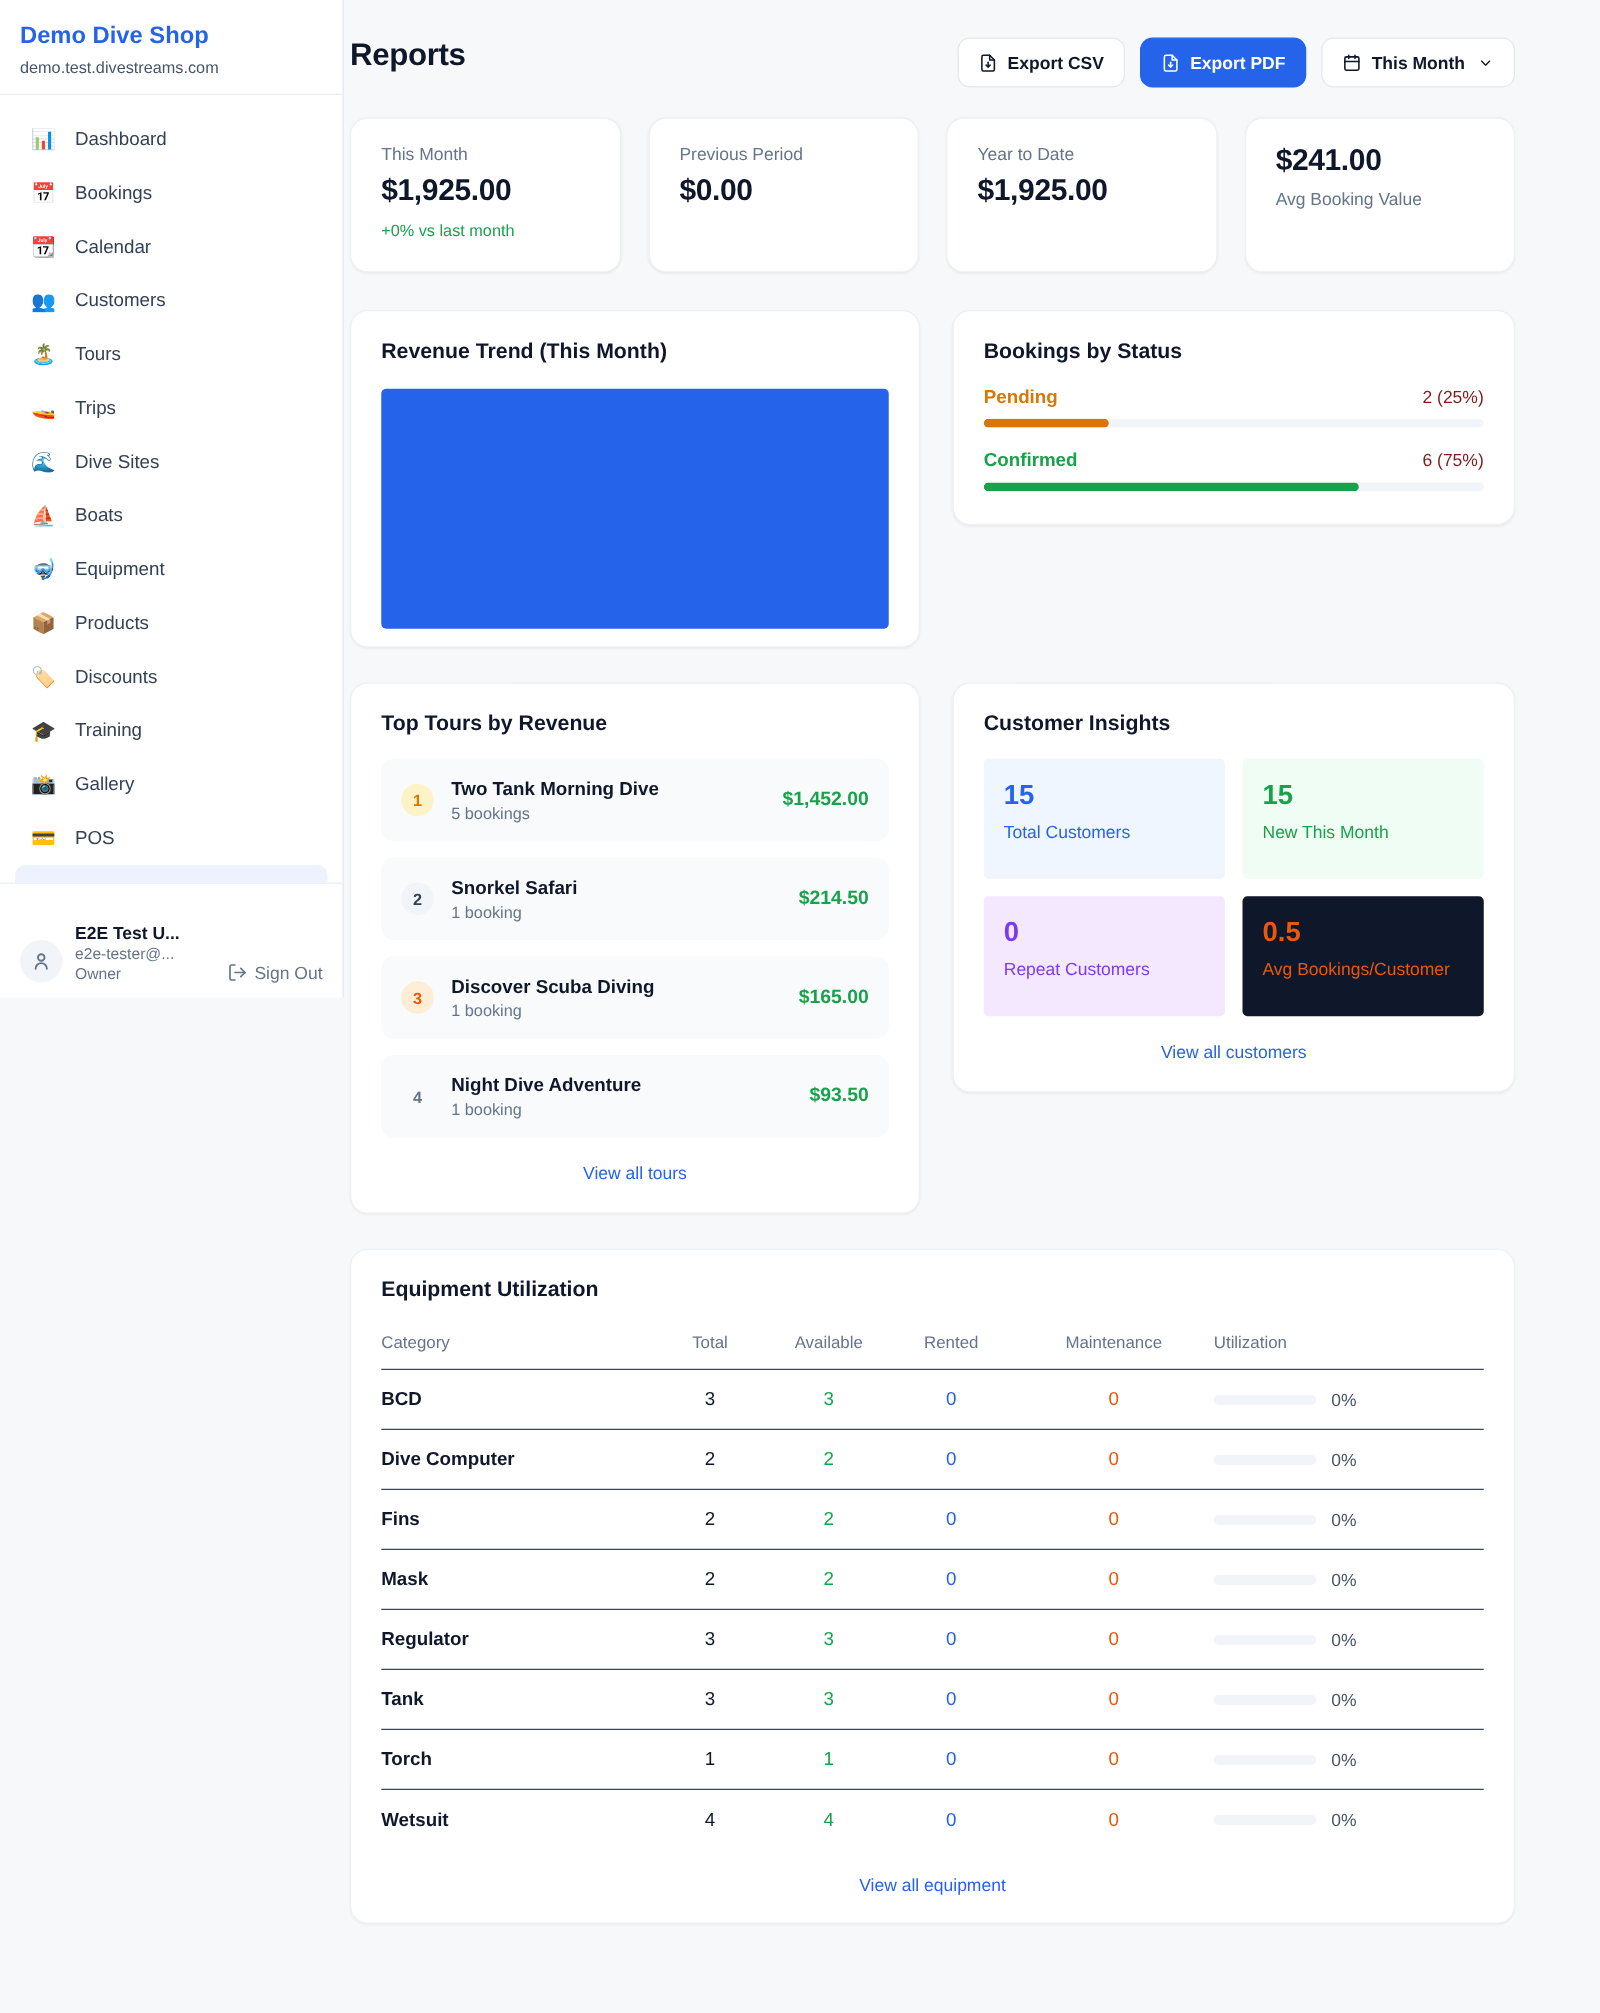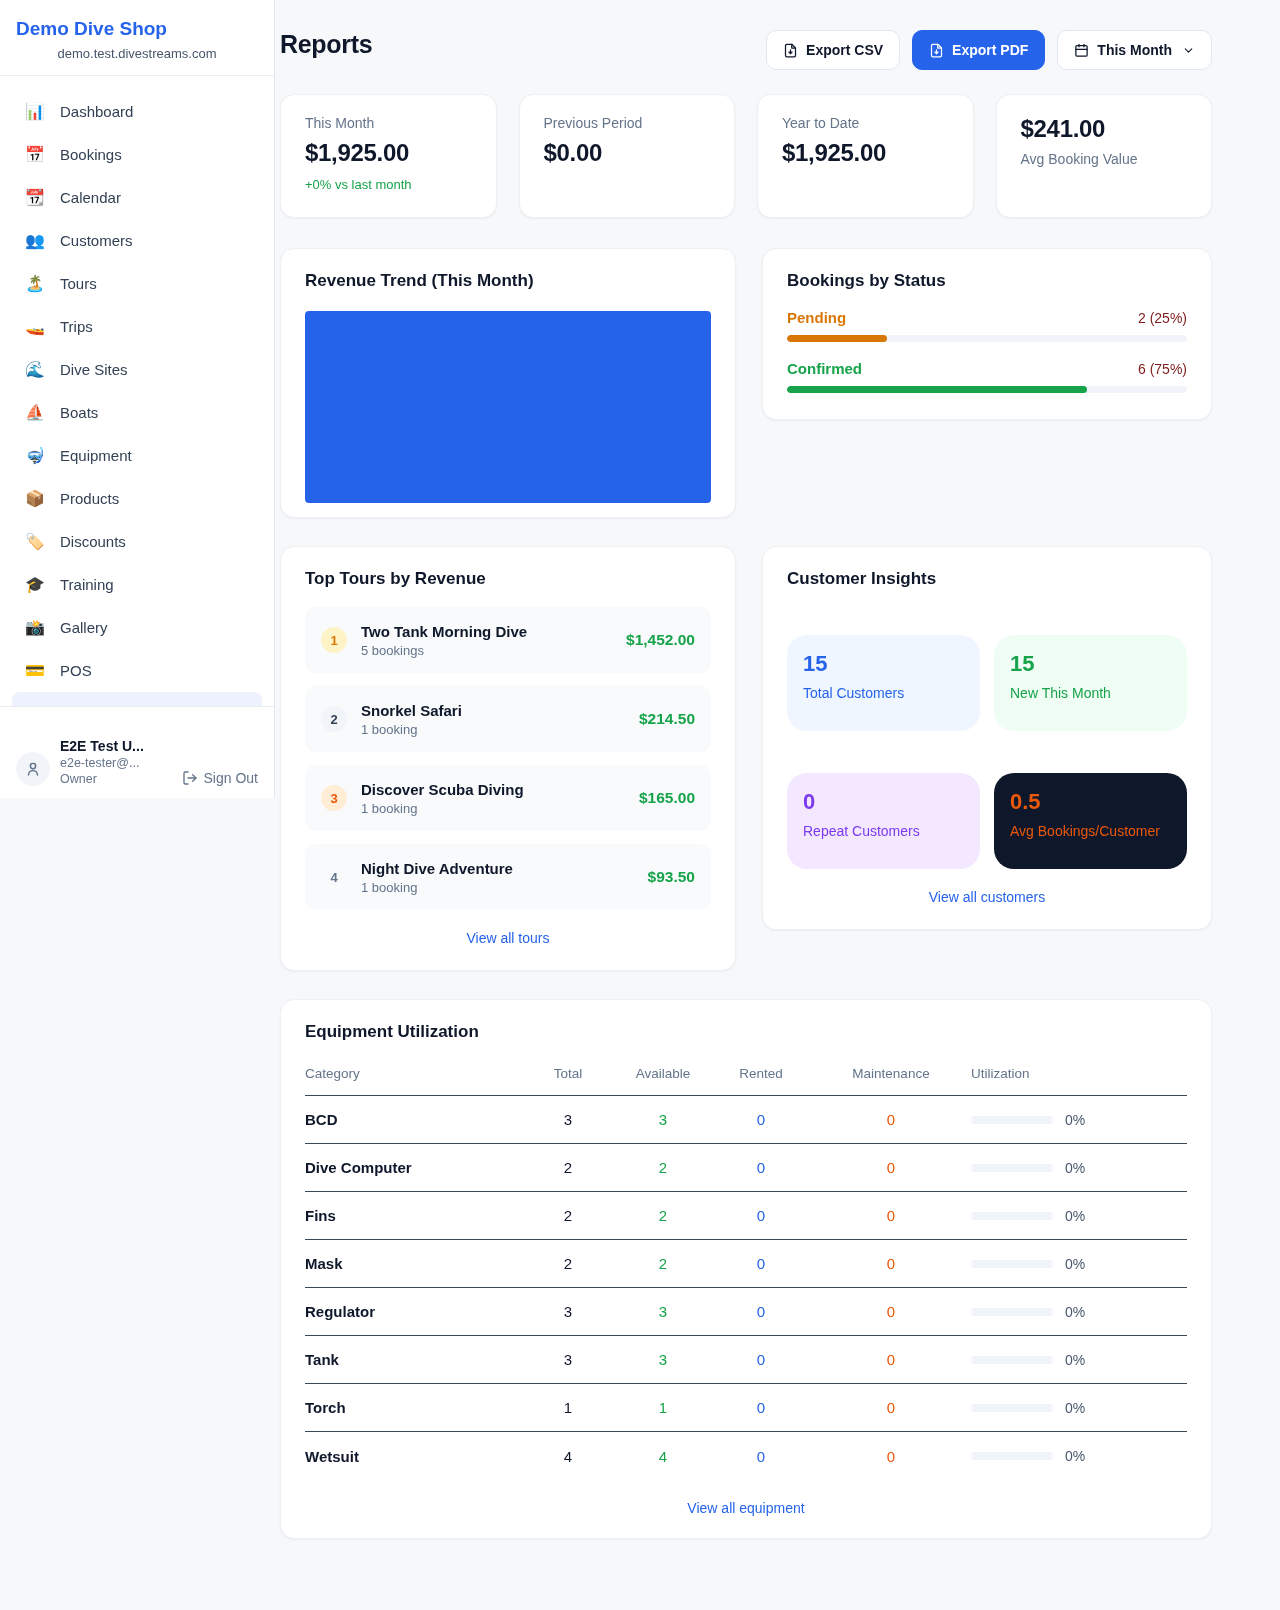--- a/index.html
+++ b/index.html
@@ -12,21 +12,21 @@
     position:relative;
   }
   
   .sidebar {
     position:absolute; left:0; top:0; width:275px; height:798px;
     background:#fff; border-right:1px solid #e2e8f0;
     display:flex; flex-direction:column;
   }
   .shop-head { padding:18px 16px 14px; border-bottom:1px solid #e9edf2; }
   .shop-name { color:#2563eb; font-size:19px; font-weight:800; }
-  .shop-domain { color:#475569; font-size:13px; margin-top:6px;text-align:center; }
+  .shop-domain { color:#475569; font-size:13px; margin-top:6px; }
   nav { padding:14px 12px 0; flex:1; overflow:hidden; }
   .nav-item {
     display:flex; align-items:center; gap:14px;
     height:43px; padding:0 12px; border-radius:8px;
     font-size:15px; color:#334155; cursor:pointer;
   }
   .nav-ic { width:22px; font-size:16px; text-align:center; }
   .nav-active-peek {
     height:16px; margin:0 0 0 0; border-radius:8px 8px 0 0;
     background:#eef2ff;
@@ -103,21 +103,21 @@
   .rank.r2 { background:#f1f5f9; color:#334155; }
   .rank.r3 { background:#ffedd5; color:#ea580c; }
   .tour-meta { flex:1; min-width:0; }
   .tour-name { font-size:15px; font-weight:700; color:#0f172a; }
   .tour-sub { font-size:13px; color:#64748b; margin-top:3px; }
   .tour-rev { font-size:15.5px; font-weight:700; color:#16a34a; }
   .link-center { display:block; text-align:center; margin-top:20px; color:#2563eb; font-size:14px; text-decoration:none; cursor:pointer; }
   
   .insights-card { padding:22px 24px 24px; }
   .tiles { margin-top:18px; display:grid; grid-template-columns:1fr 1fr; gap:14px; }
-  .tile { border-radius:20px; padding:16px 16px 18px; min-height:96px;margin-top:28px; }
+  .tile { border-radius:4px; padding:16px 16px 18px; min-height:96px; }
   .tile-num { font-size:22px; font-weight:800; }
   .tile-lb { font-size:14px; margin-top:8px; }
   .tile.blue { background:#eff6ff; } .tile.blue .tile-num, .tile.blue .tile-lb { color:#2563eb; }
   .tile.green { background:#f0fdf4; } .tile.green .tile-num, .tile.green .tile-lb { color:#16a34a; }
   .tile.purple { background:#f3e8ff; } .tile.purple .tile-num, .tile.purple .tile-lb { color:#7c3aed; }
   .tile.orange { background:#0f172a; } .tile.orange .tile-num, .tile.orange .tile-lb { color:#ea580c; }
   
   .equip-card { padding:22px 24px 22px; }
   .eq-grid { display:grid; grid-template-columns:216px 94px 96px 100px 160px 1fr; align-items:center; }
   .eq-head { margin-top:16px; padding:8px 0 14px; border-bottom:1px solid #3b4758; }

